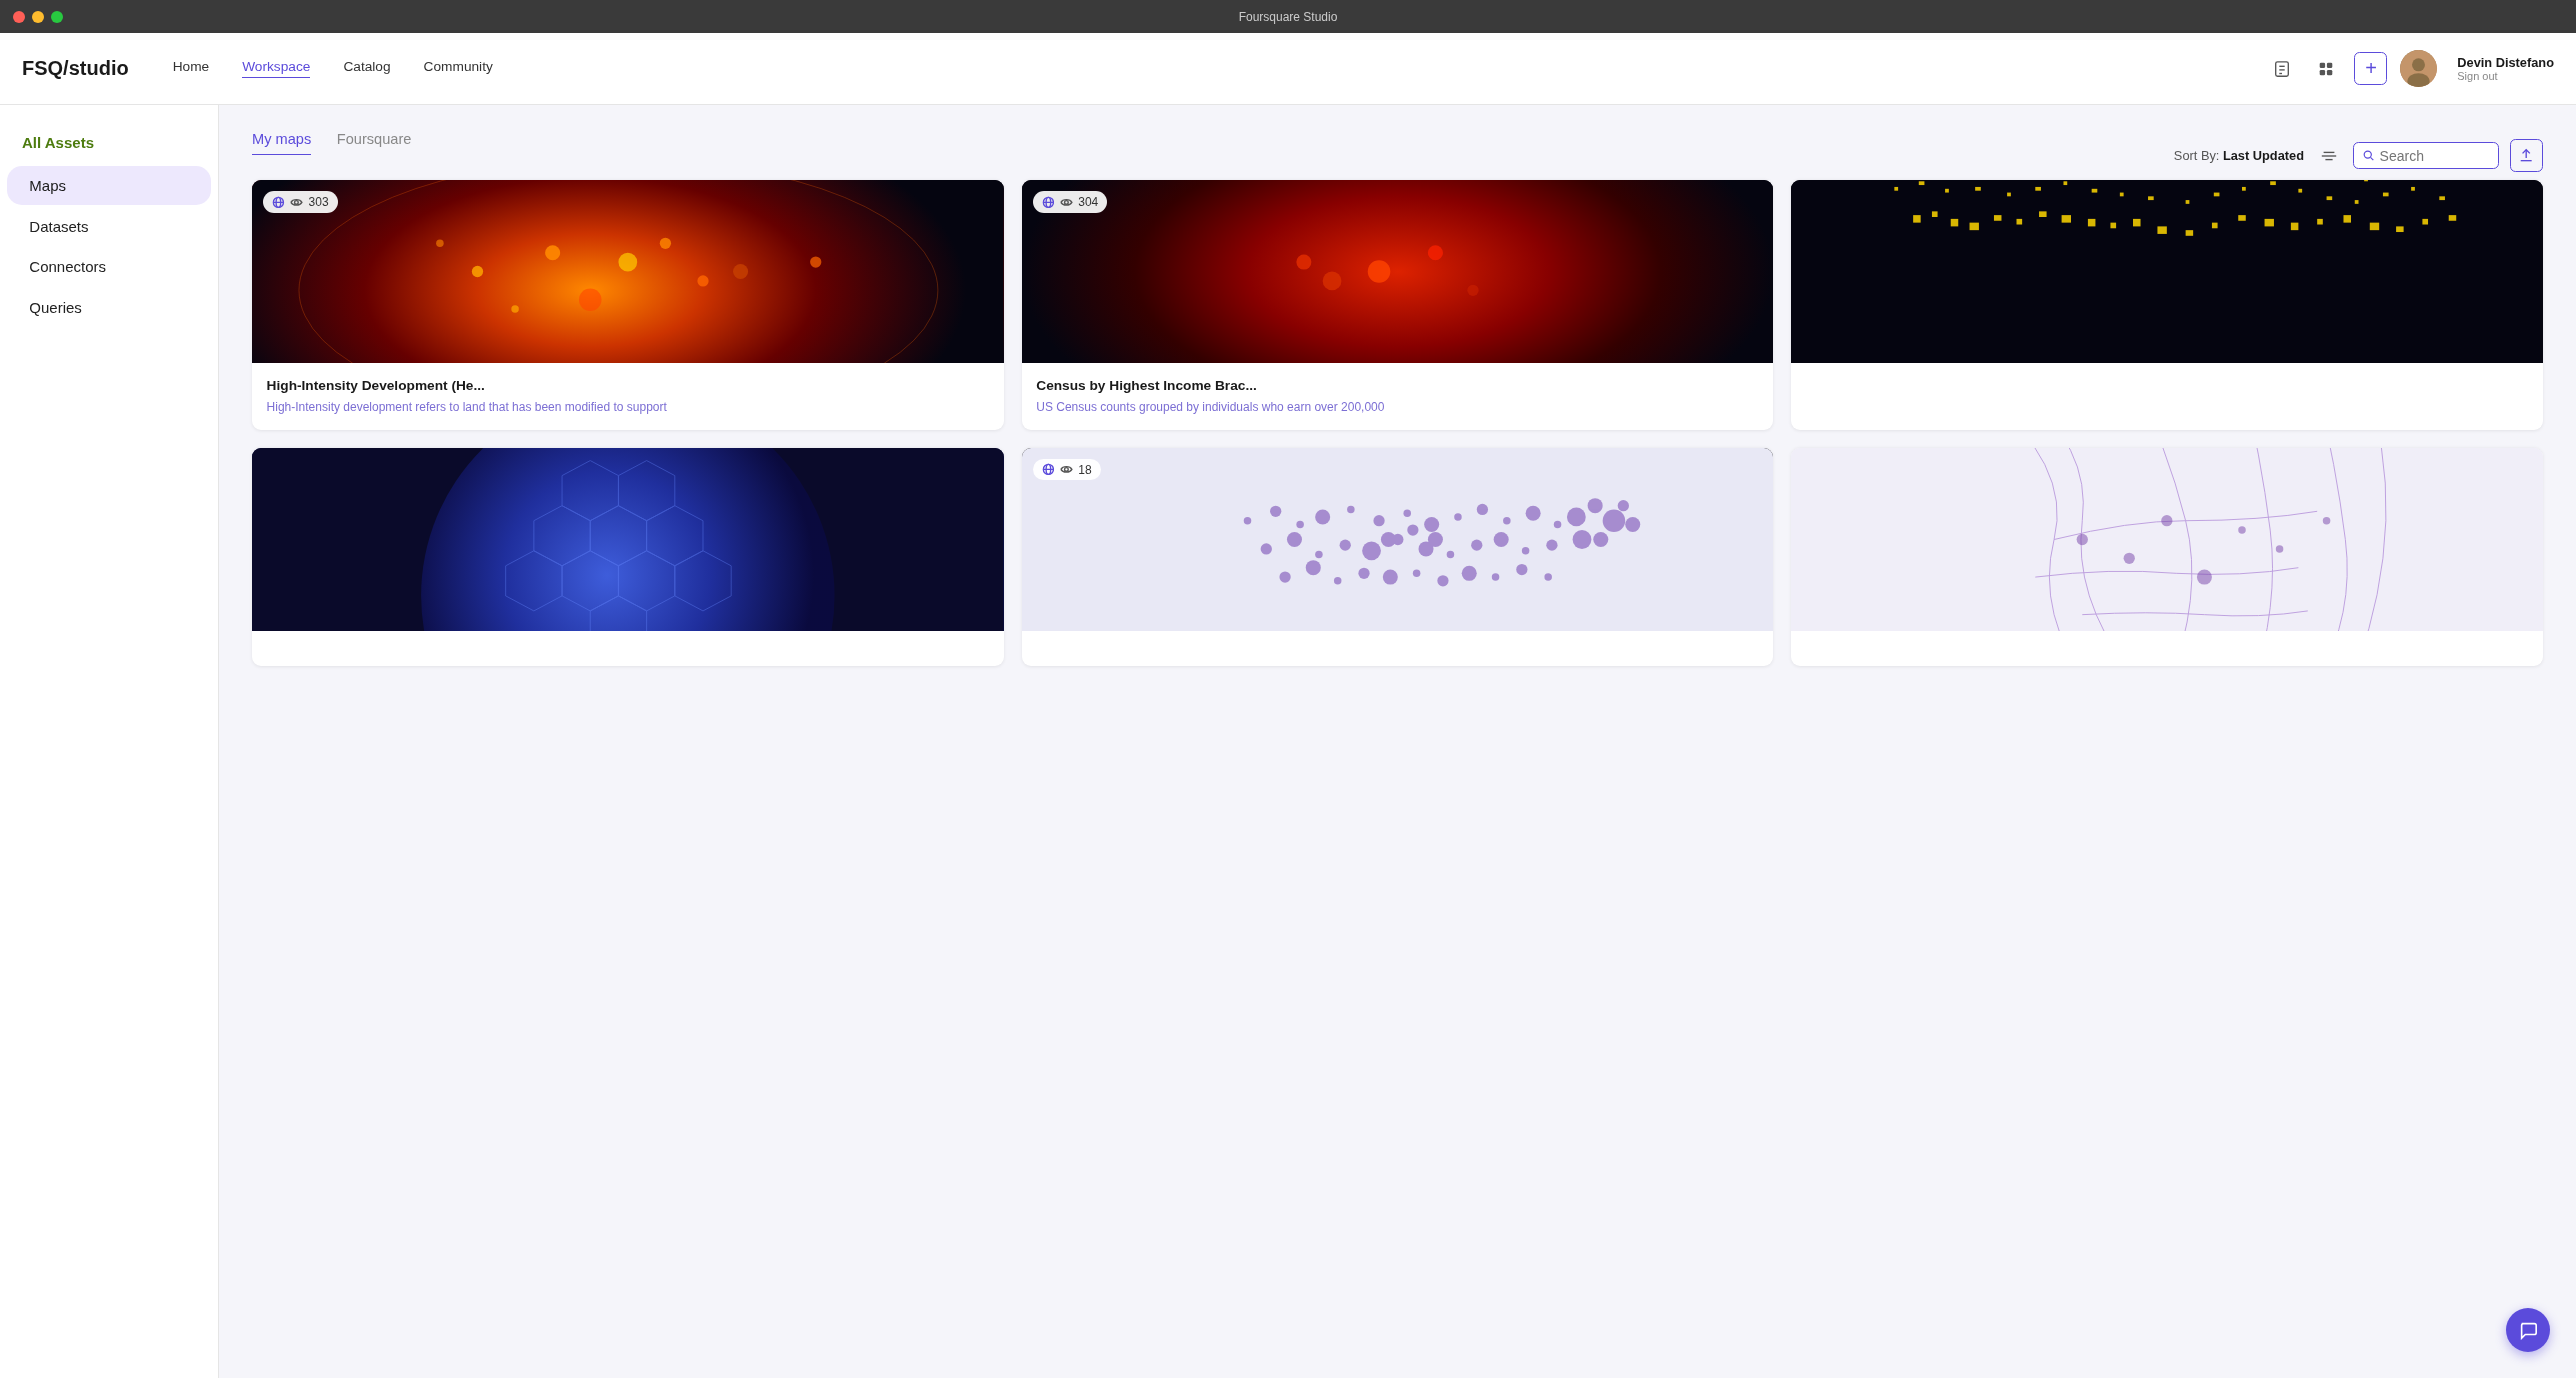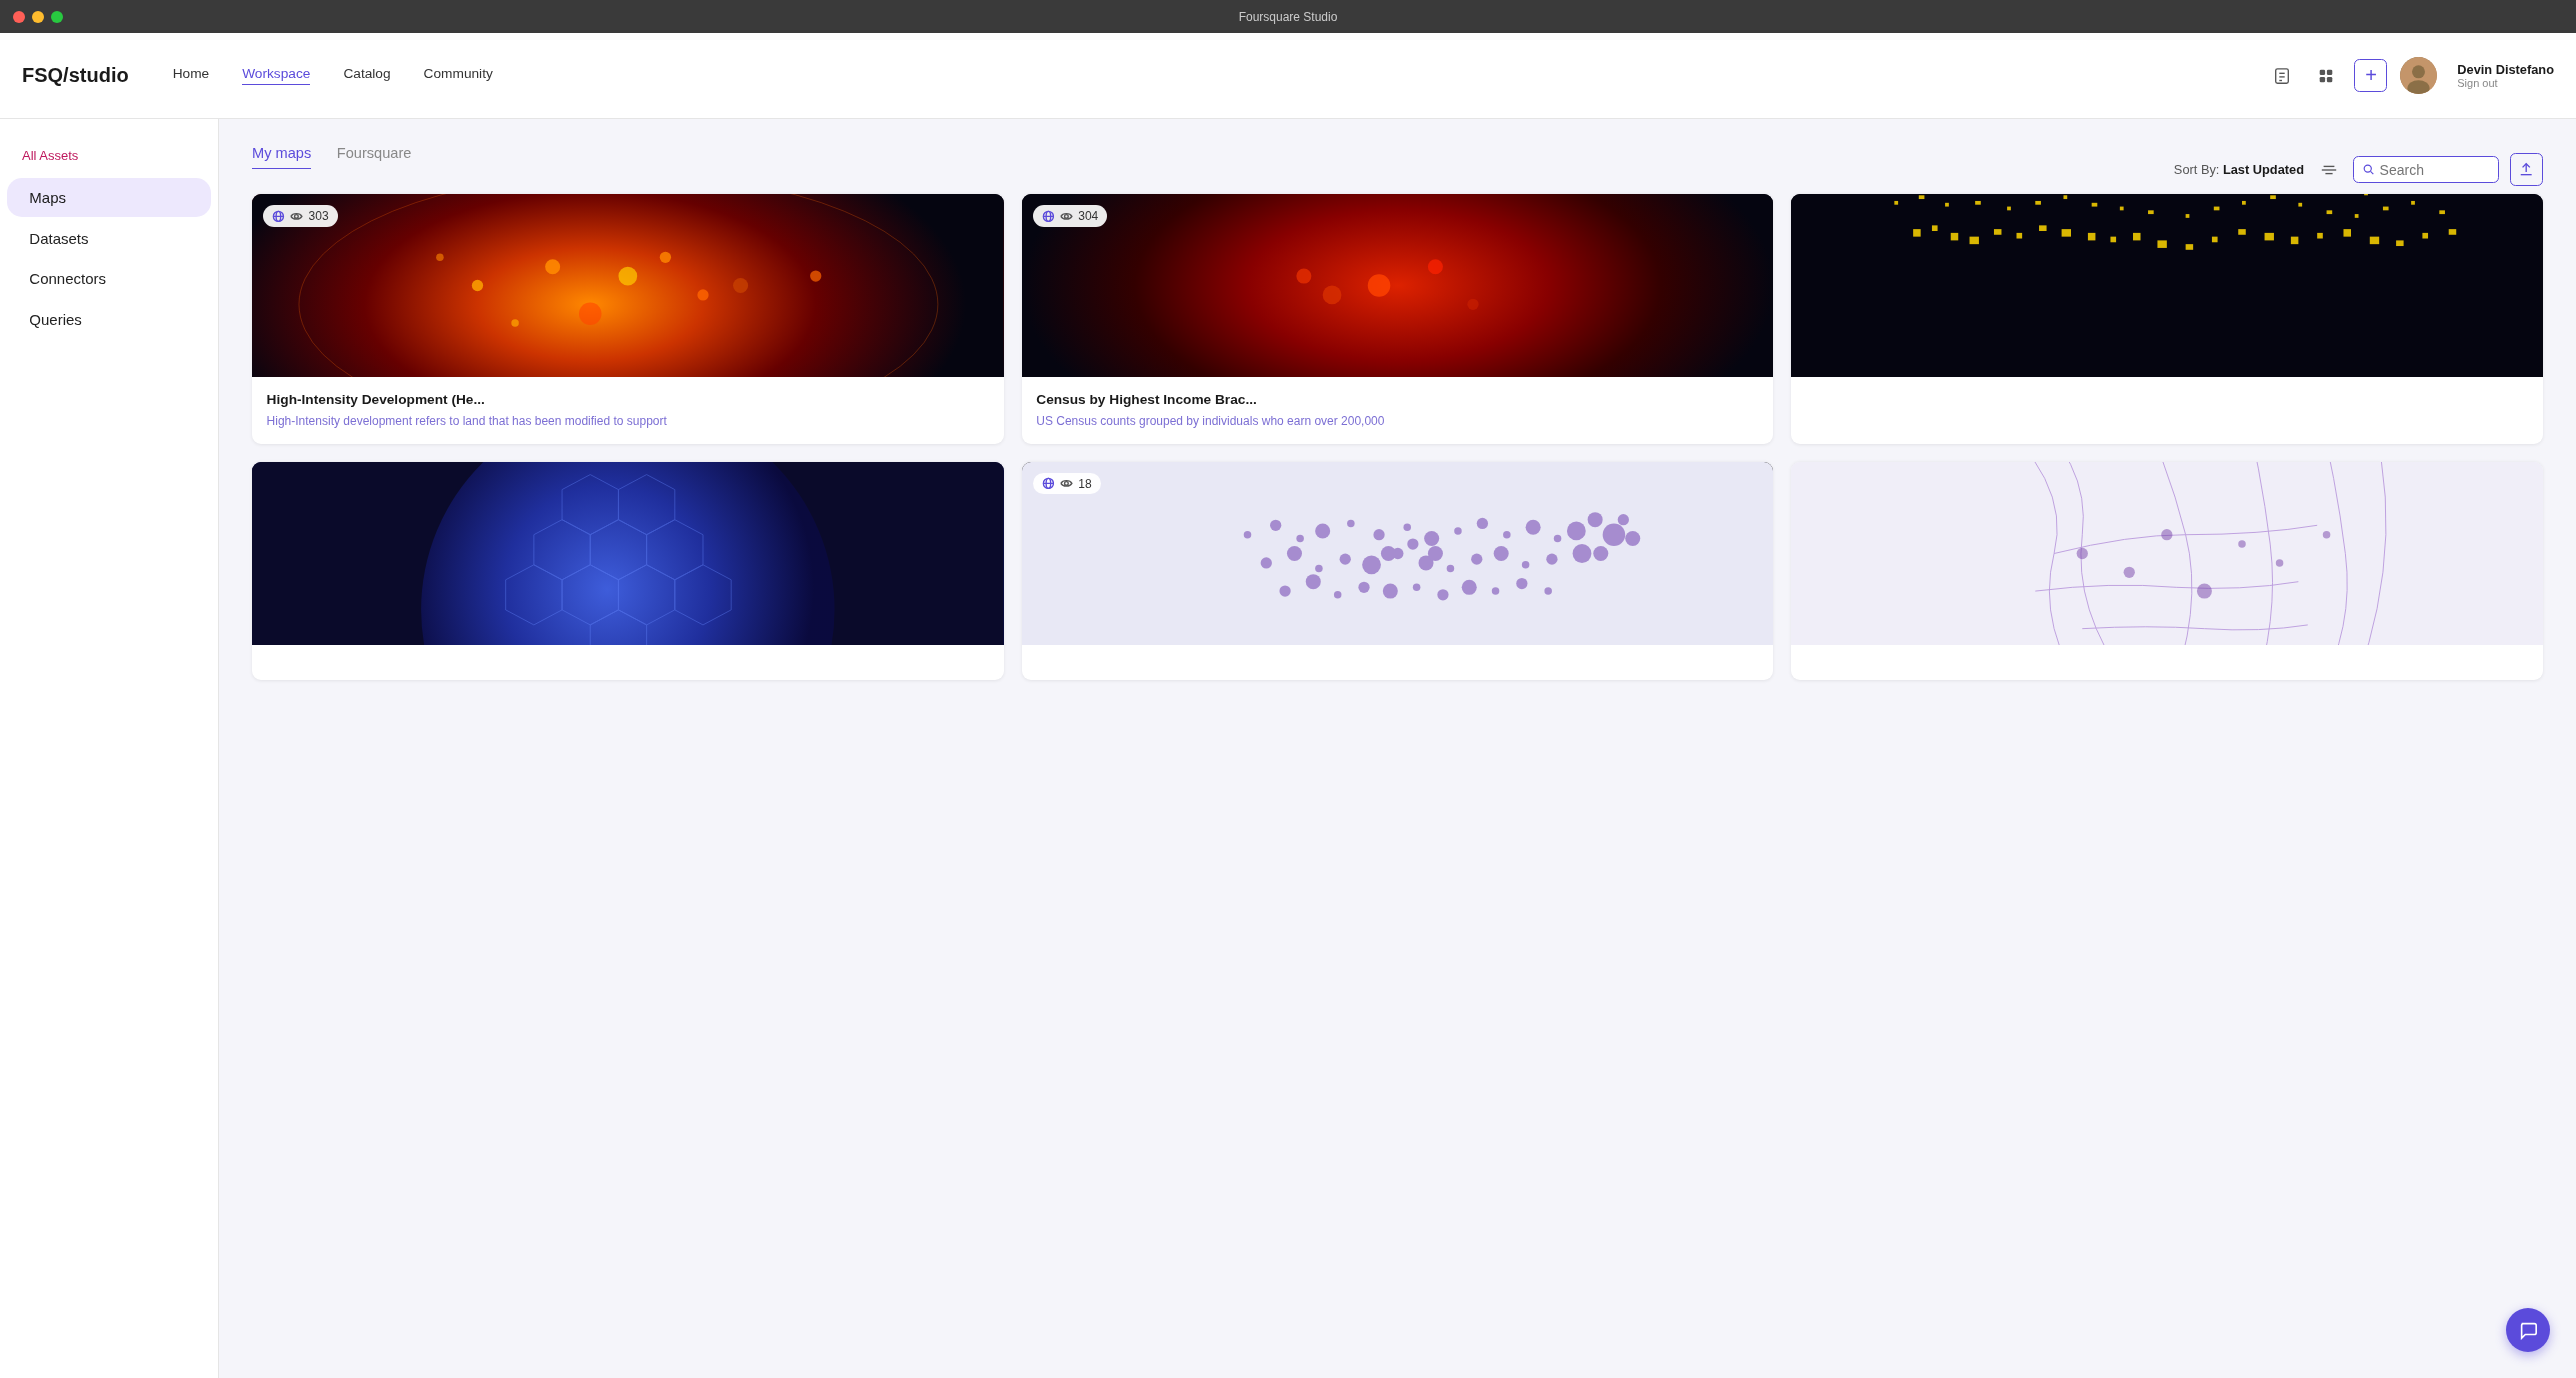--- a/index.html
+++ b/index.html
@@ -25,21 +25,21 @@
       gap: 7.3px;
     }
     .wc { width: 12px; height: 12px; border-radius: 50%; }
     .wc-red { background: #ff5f57; }
     .wc-yellow { background: #febc2e; }
     .wc-green { background: #28c840; }
 
     
     .header {
       background: #fff;
-      height: 86px;
+      height: 72px;
       display: flex;
       align-items: center;
       padding: 12px 22px;
       border-bottom: 0.9px solid #e5e5e5;
     }
     .logo {
       font-size: 20px;
       font-weight: 700;
       color: #1a1a1a;
       margin-right: 44px;
@@ -121,23 +121,23 @@
     
     .sidebar {
       width: 219px;
       background: #fff;
       border-right: 0.9px solid #e5e5e5;
       padding: 22px 0;
       flex-shrink: 0;
     }
     .sidebar-section {
       padding: 7.3px 22px;
-      font-size: 13px;
-      color: #be185d;
-      font-weight: 400;
+      font-size: 15px;
+      color: #4d7c0f;
+      font-weight: 700;
       margin-bottom: 7.3px;
     }
     .sidebar-item {
       padding: 11px 22px;
       font-size: 15px;
       color: #222;
       cursor: pointer;
       border-radius: 15px;
       margin: 1.8px 7.3px;
     }

